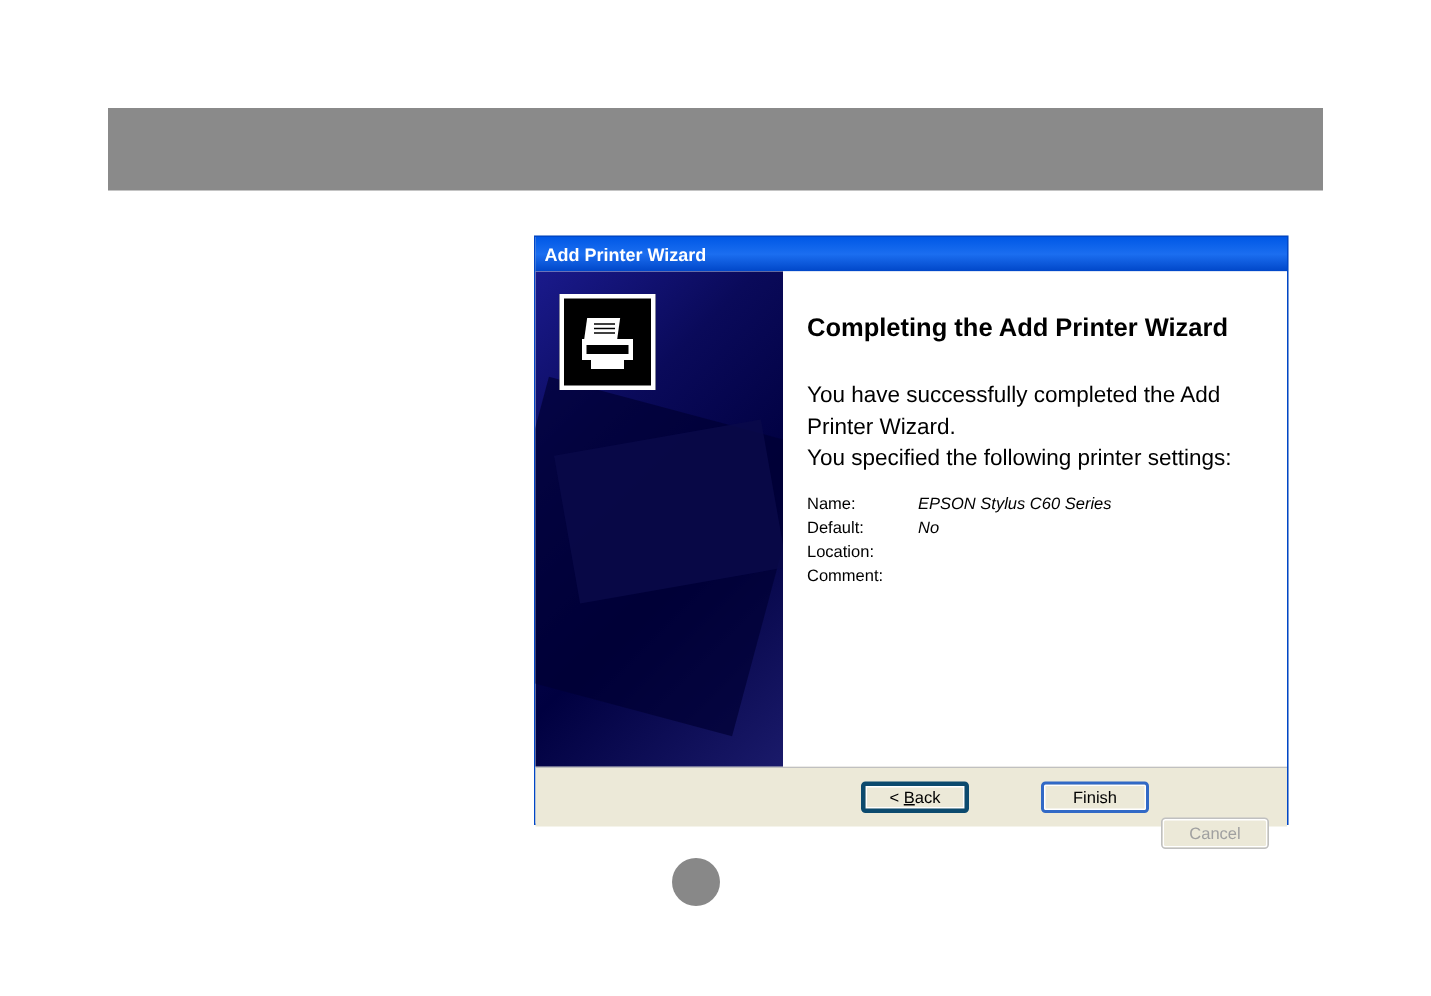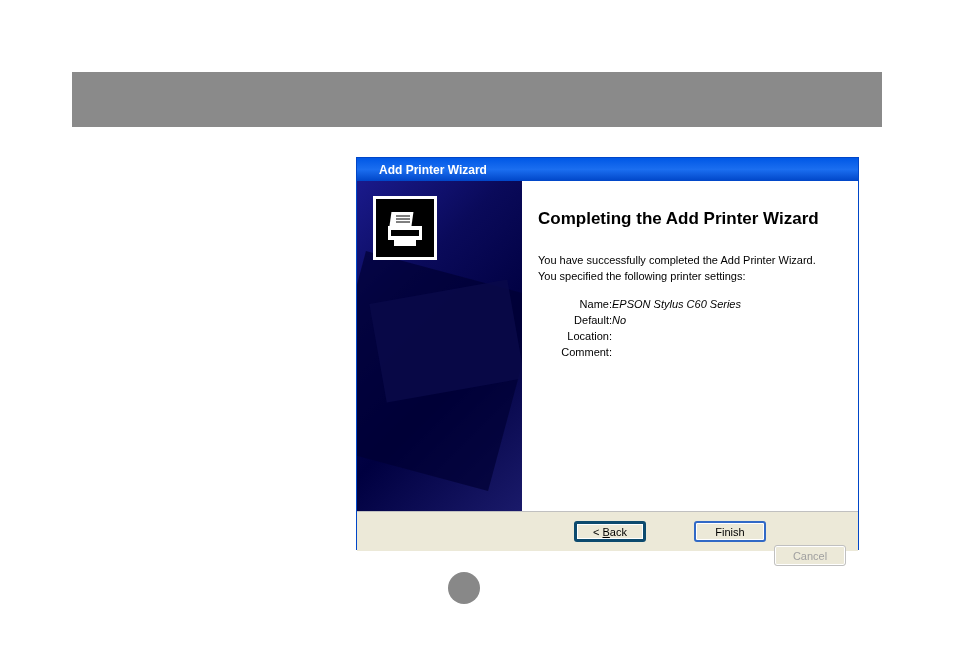--- a/index.html
+++ b/index.html
@@ -29,21 +29,21 @@
       width: 503px;
       height: 393px;
       border: 1px solid #0046c8;
       background: #ece9d8;
     }
     .titlebar {
       height: 23px;
       background: linear-gradient(to bottom, #0058e6 0%, #1b6ef0 50%, #0046c8 100%);
       display: flex;
       align-items: center;
-      padding-left: 22px;
+      padding-left: 6px;
     }
     .titlebar-text {
       color: #ffffff;
       font-size: 12px;
       font-weight: bold;
     }
     .wizard-body {
       display: flex;
       height: 330px;
       background: #ffffff;
@@ -96,36 +96,35 @@
     }
     .wizard-heading {
       font-size: 17px;
       font-weight: bold;
       color: #000000;
       line-height: 1.2;
       margin-bottom: 24px;
       font-family: Tahoma, Arial, sans-serif;
     }
     .wizard-text {
-      font-size: 11px;
+      font-size: 15px;
       color: #000000;
       line-height: 1.4;
       margin-bottom: 14px;
     }
     .settings-table {
       font-size: 11px;
       color: #000000;
     }
     .settings-row {
       display: flex;
       margin-bottom: 4px;
     }
     .settings-label {
       width: 74px;
-      text-align: right;
     }
     .settings-value {
       flex: 1;
       font-style: italic;
     }
     .close-text {
       font-size: 11px;
       color: #000000;
       margin-top: auto;
     }

